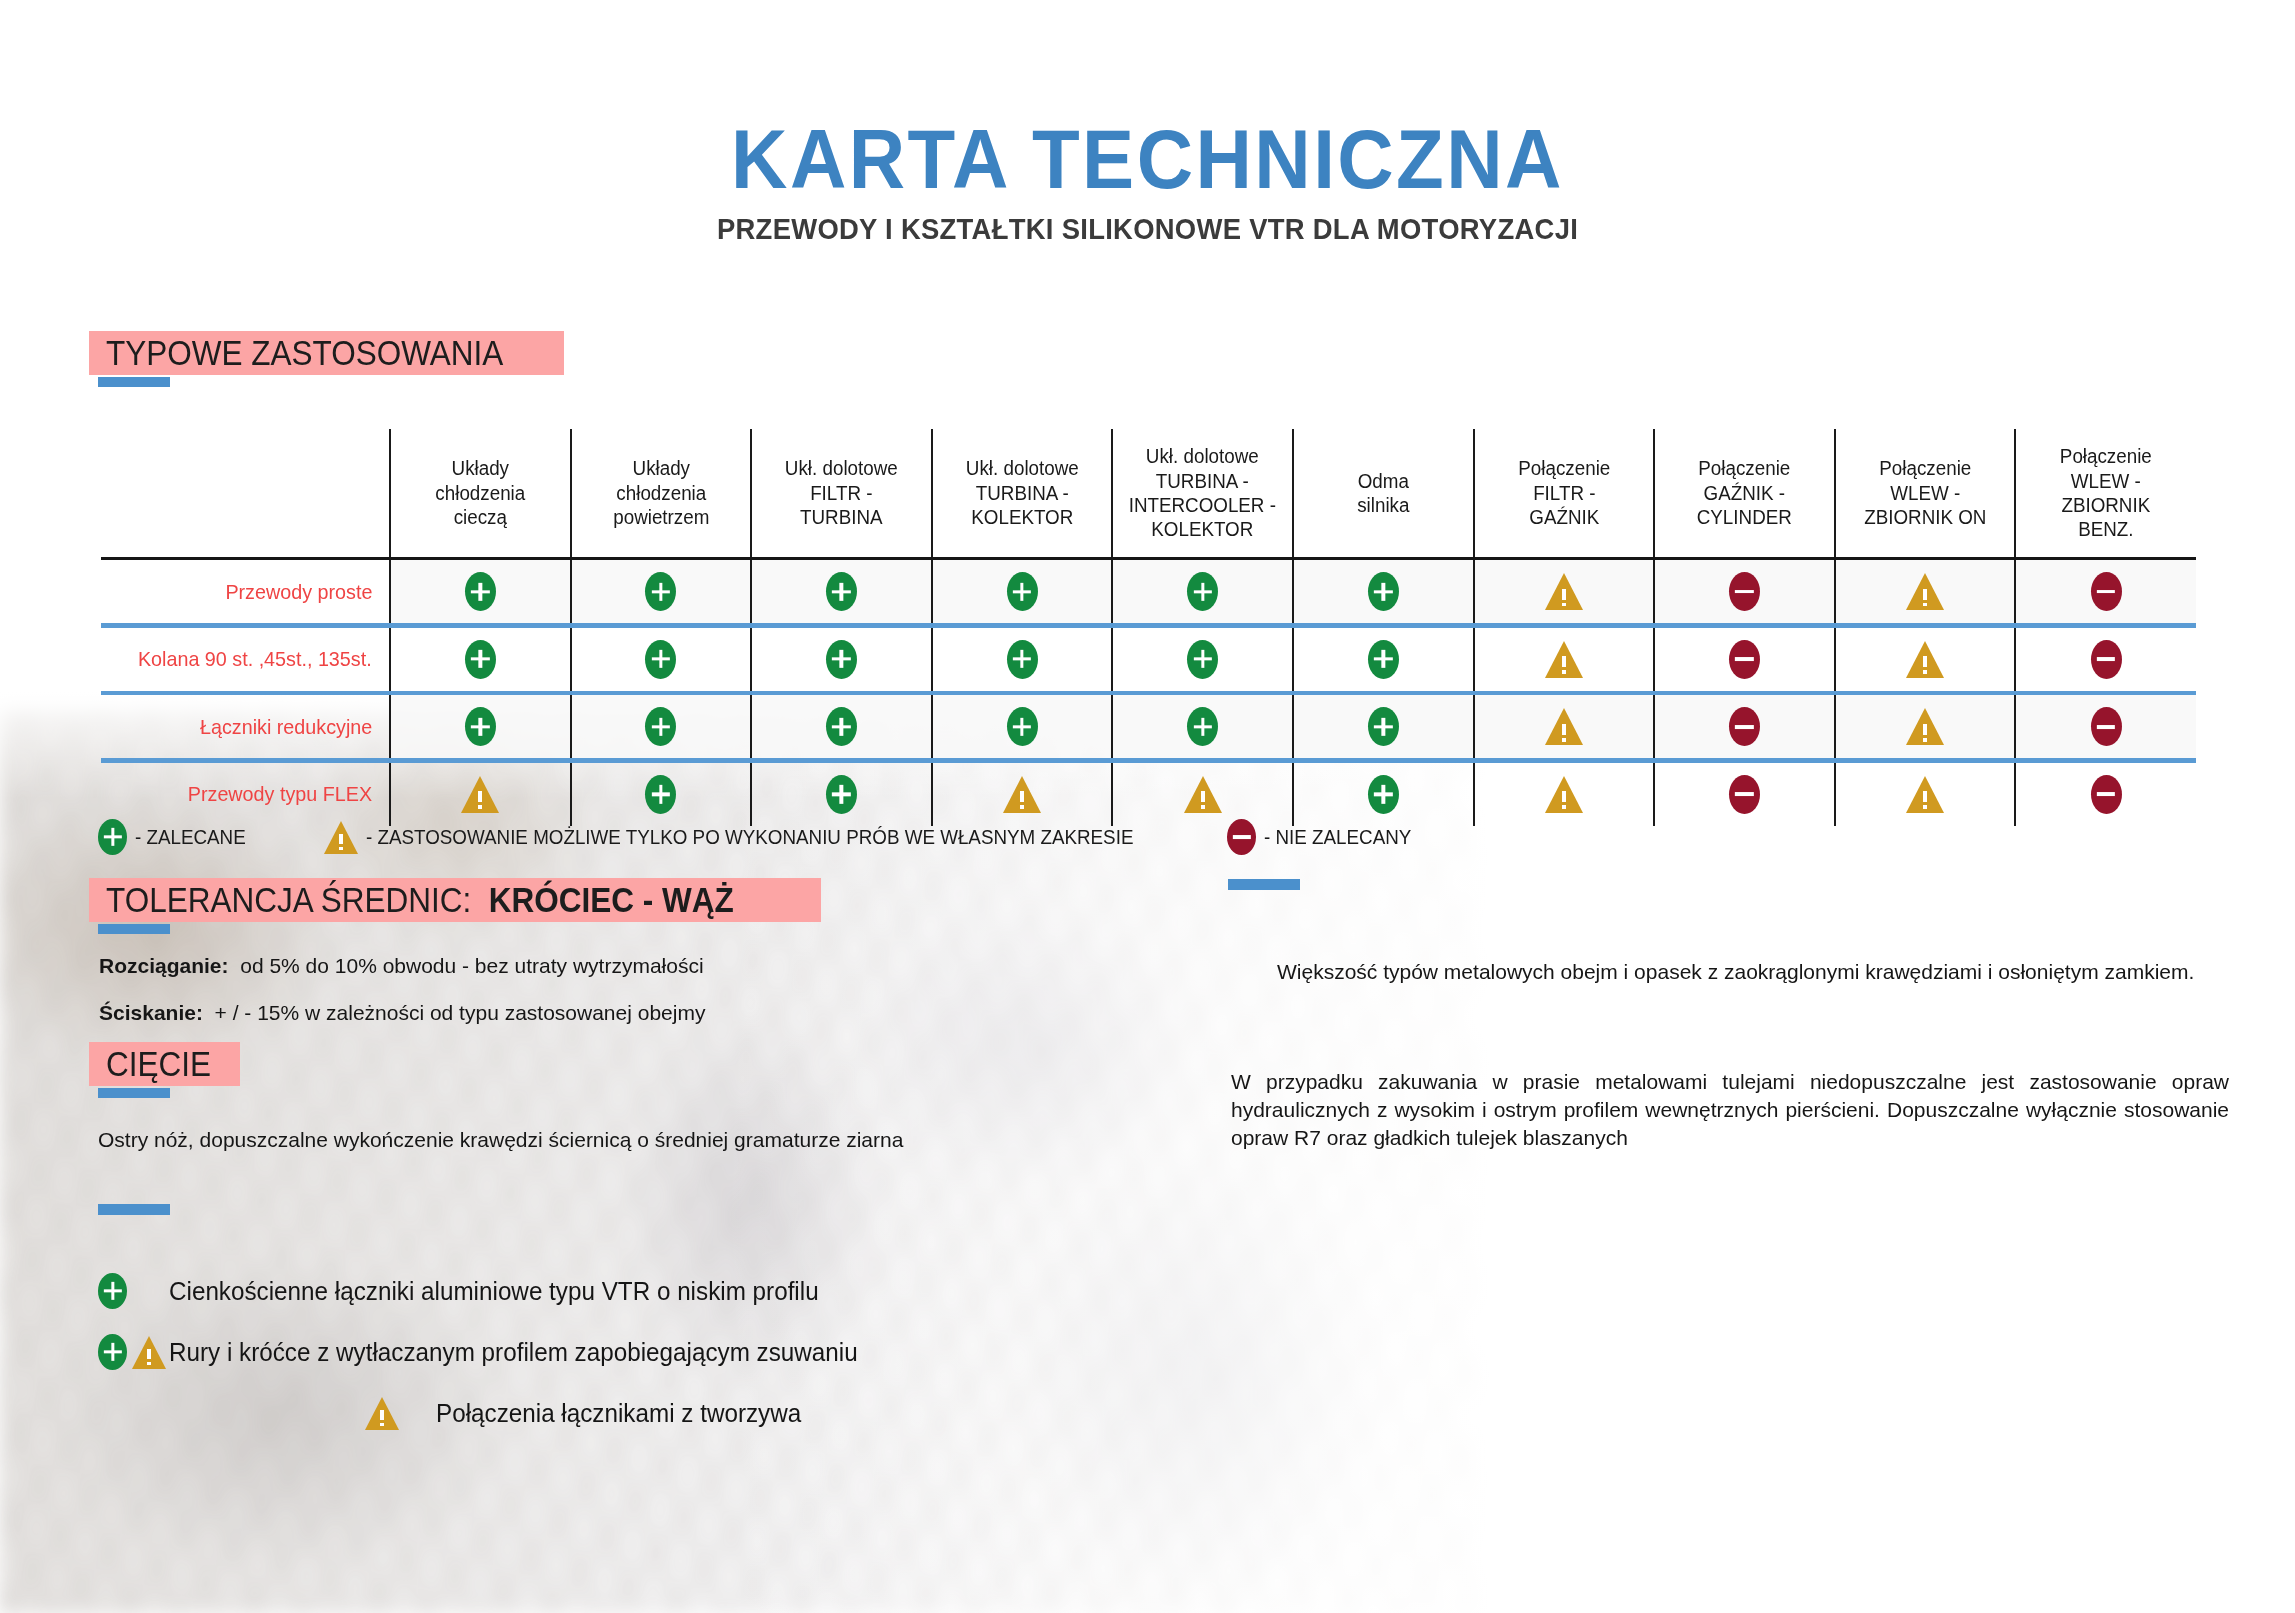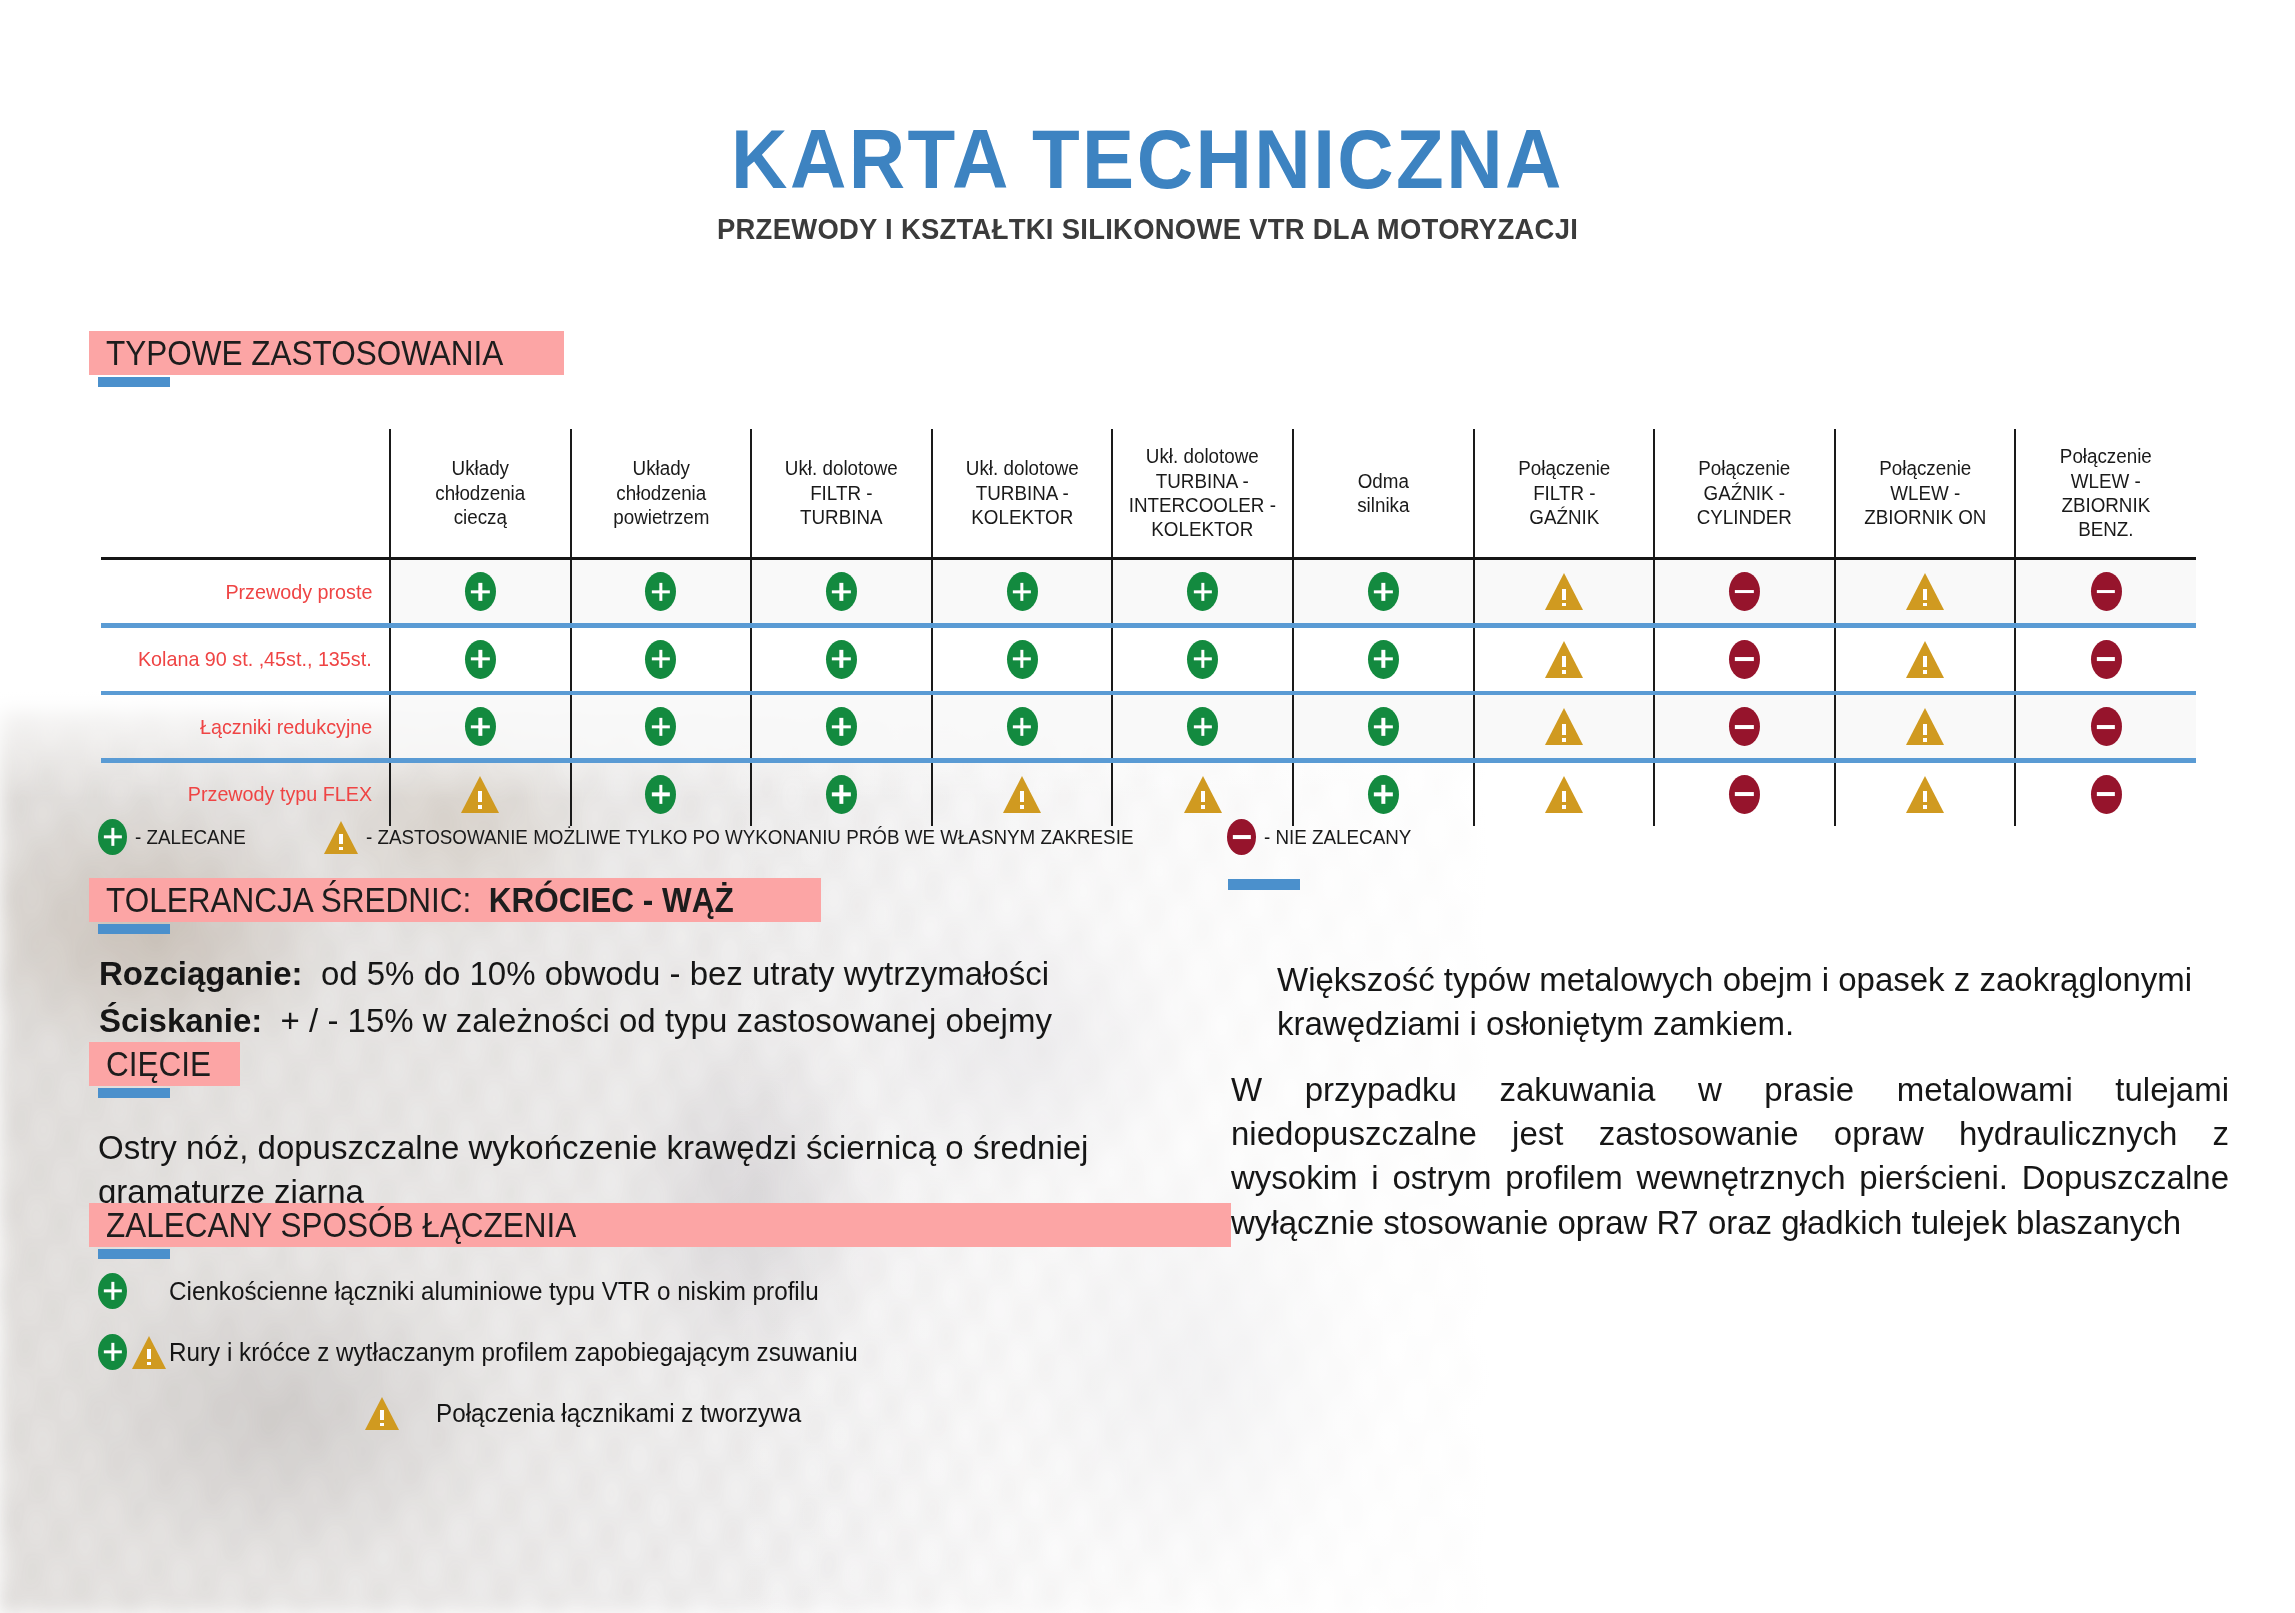--- a/index.html
+++ b/index.html
@@ -124,21 +124,21 @@
   #legend{position:absolute;left:98px;top:819px;display:flex;align-items:center;}
   #legend .item{display:flex;align-items:center;}
   #legend .lbl{
     font-size:20px;color:#1a1a1a;margin-left:7.9px;white-space:nowrap;
     transform:scaleX(.94);transform-origin:left center;display:inline-block;
   }
   #legend .gap1{width:71px;}
   #legend .gap2{width:45px;}
 
   .body-txt{
-    font-size:33px;color:#161616;line-height:1.34;
+    font-size:21px;color:#161616;line-height:1.34;
   }
   .body-txt .k{font-weight:bold;}
 
   .para-just{text-align:justify;}
 
   
   .bullets{position:absolute;left:98px;top:1267px;width:982px;}
   .bullet-row{display:flex;align-items:center;height:48px;margin-bottom:0;}
   .bullet-icons{width:71px;display:flex;align-items:center;gap:5.2px;flex:0 0 71px;}
   .bullet-txt{
@@ -326,21 +326,20 @@
 <div class="sec-head" style="left:89px;top:1042px;">
   <span class="band"><span class="txt">CIĘCIE</span></span>
   <span class="rule"></span>
 </div>
 
 <div style="position:absolute;left:98px;top:1126px;width:1028px;">
   <div class="body-txt">Ostry nóż, dopuszczalne wykończenie krawędzi ściernicą  o średniej gramaturze ziarna</div>
 </div>
 
 <div class="sec-head" style="left:89px;top:1203px;">
-  <span class="band" style="padding-right:602px;"><span class="txt">ZALECANY SPOSÓB ŁĄCZENIA</span></span>
   <span class="rule"></span>
 </div>
 
 <div class="bullets">
   <div class="bullet-row" style="margin-bottom:13px;">
     <span class="bullet-icons">
       <span class="ico sm plus"></span>
     </span>
     <span class="bullet-txt">Cienkościenne łączniki aluminiowe typu VTR o niskim profilu</span>
   </div>

